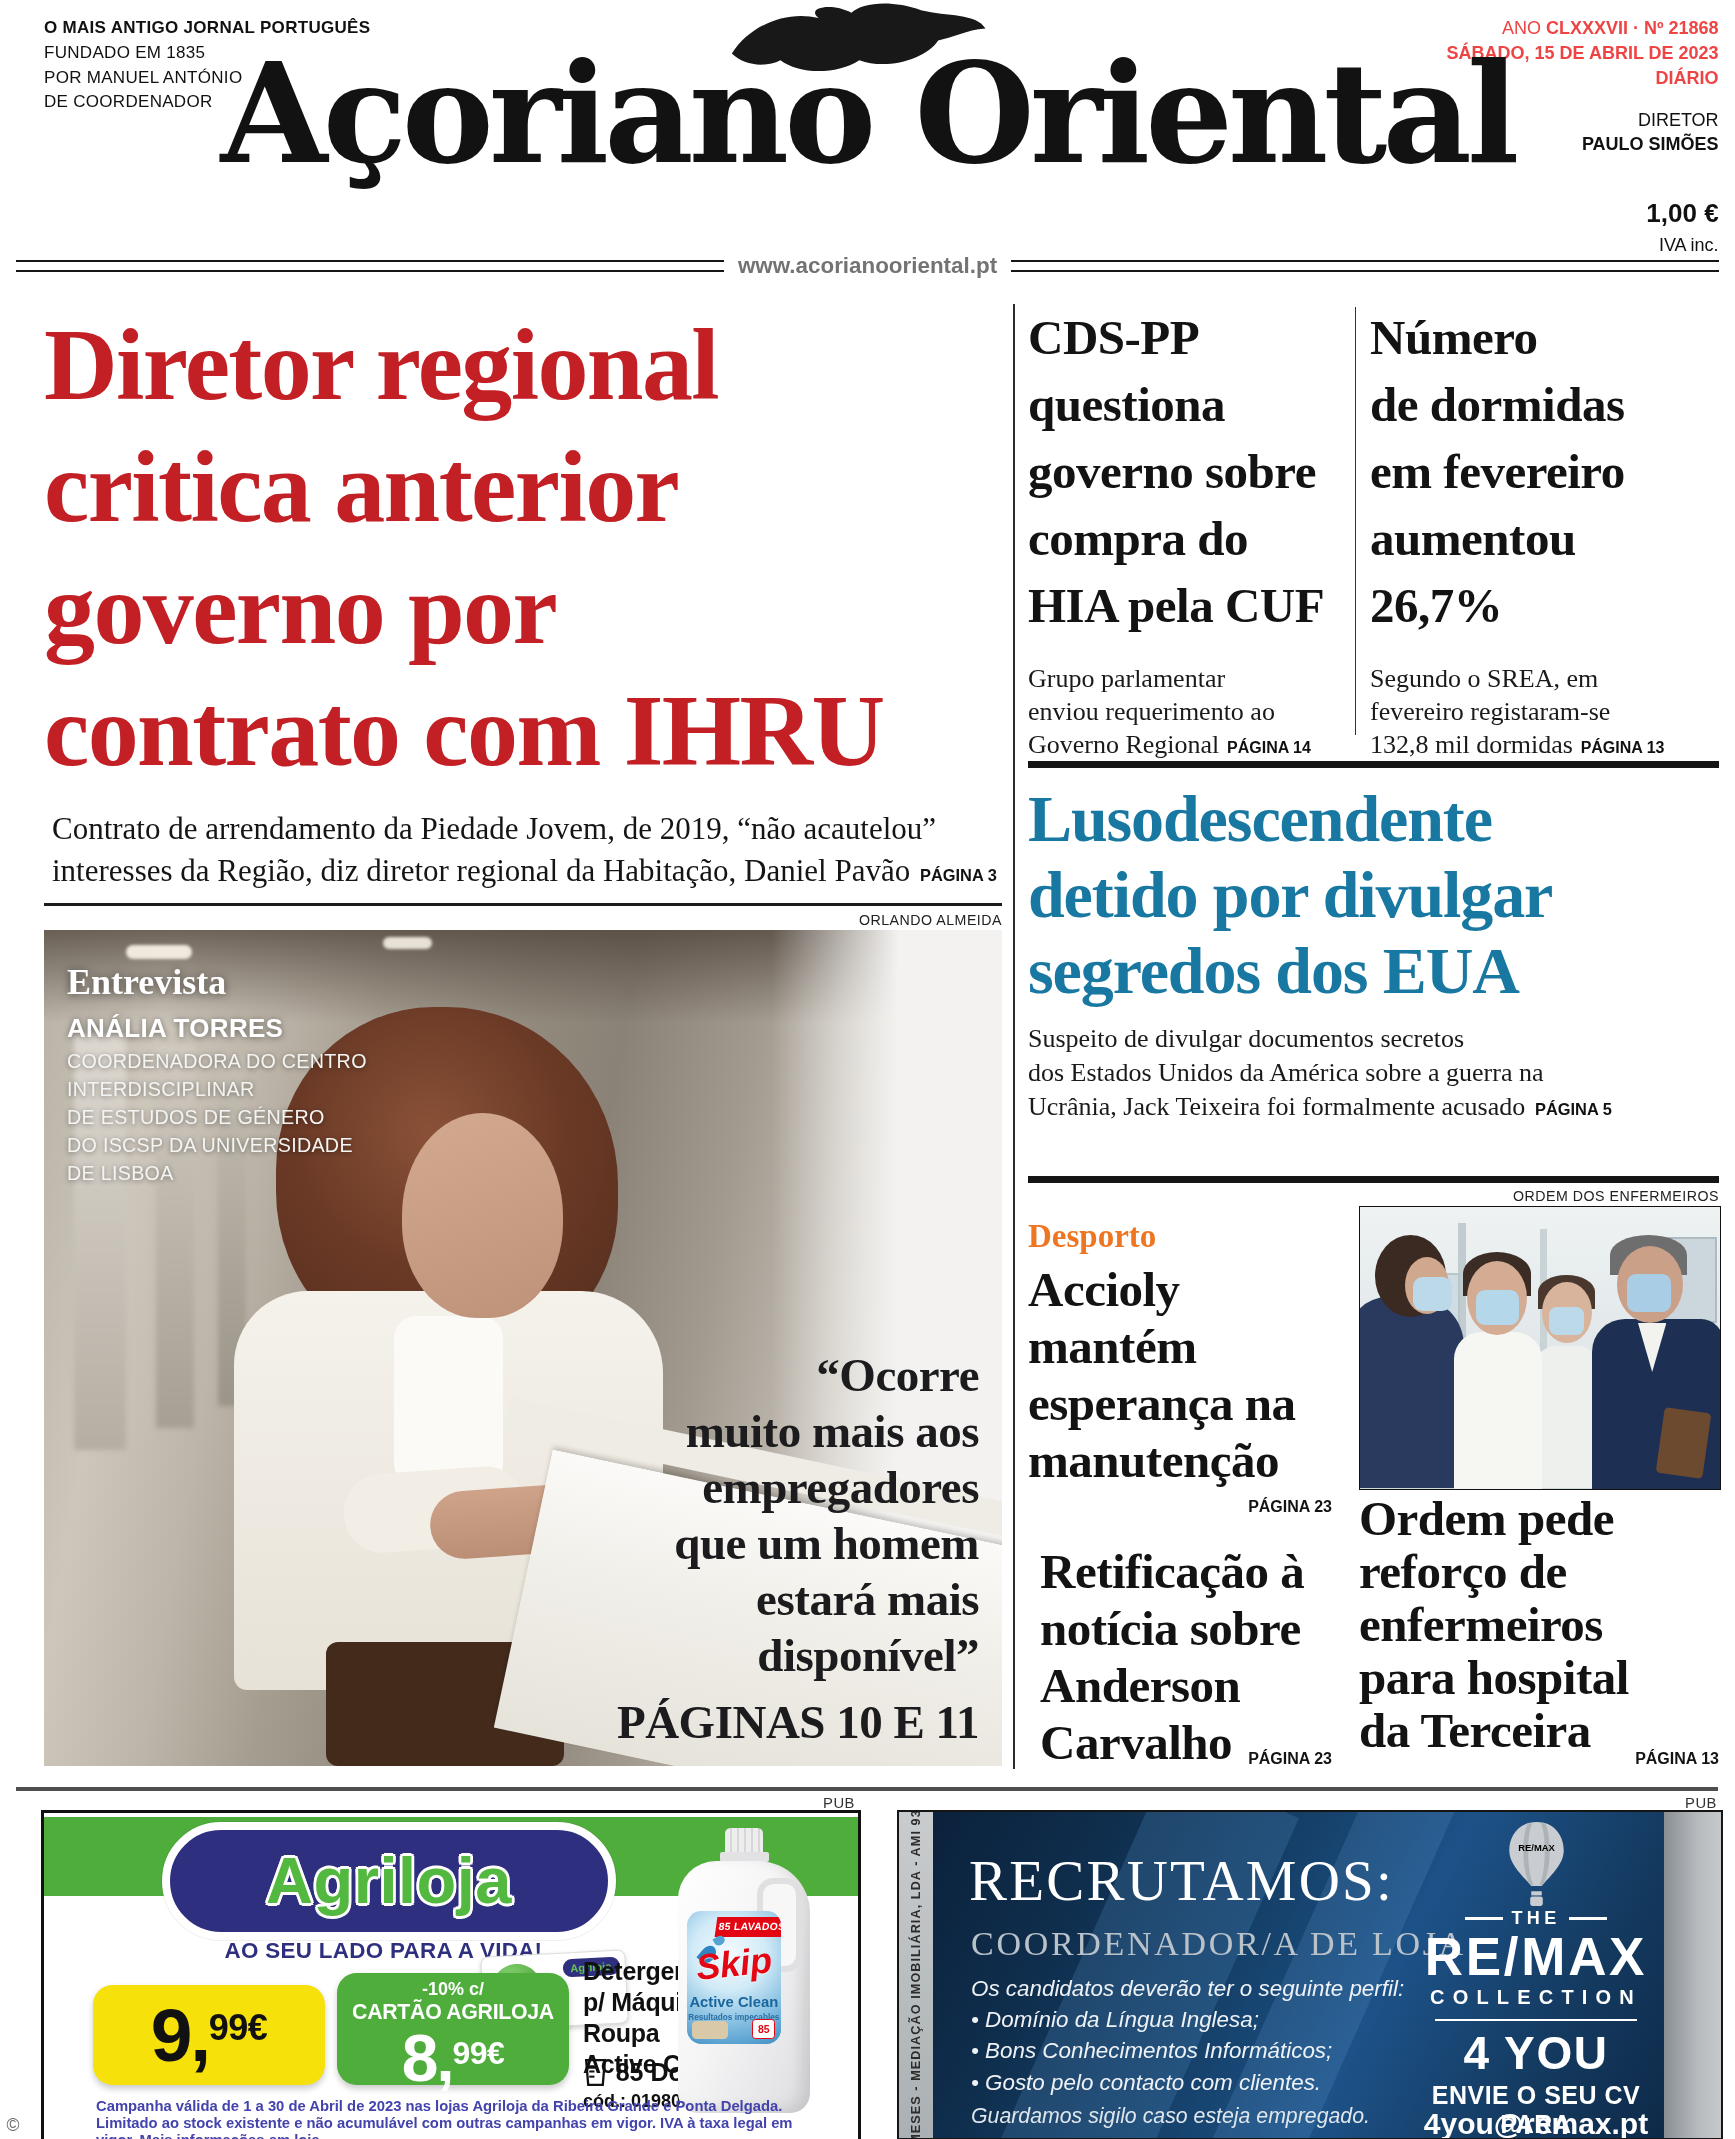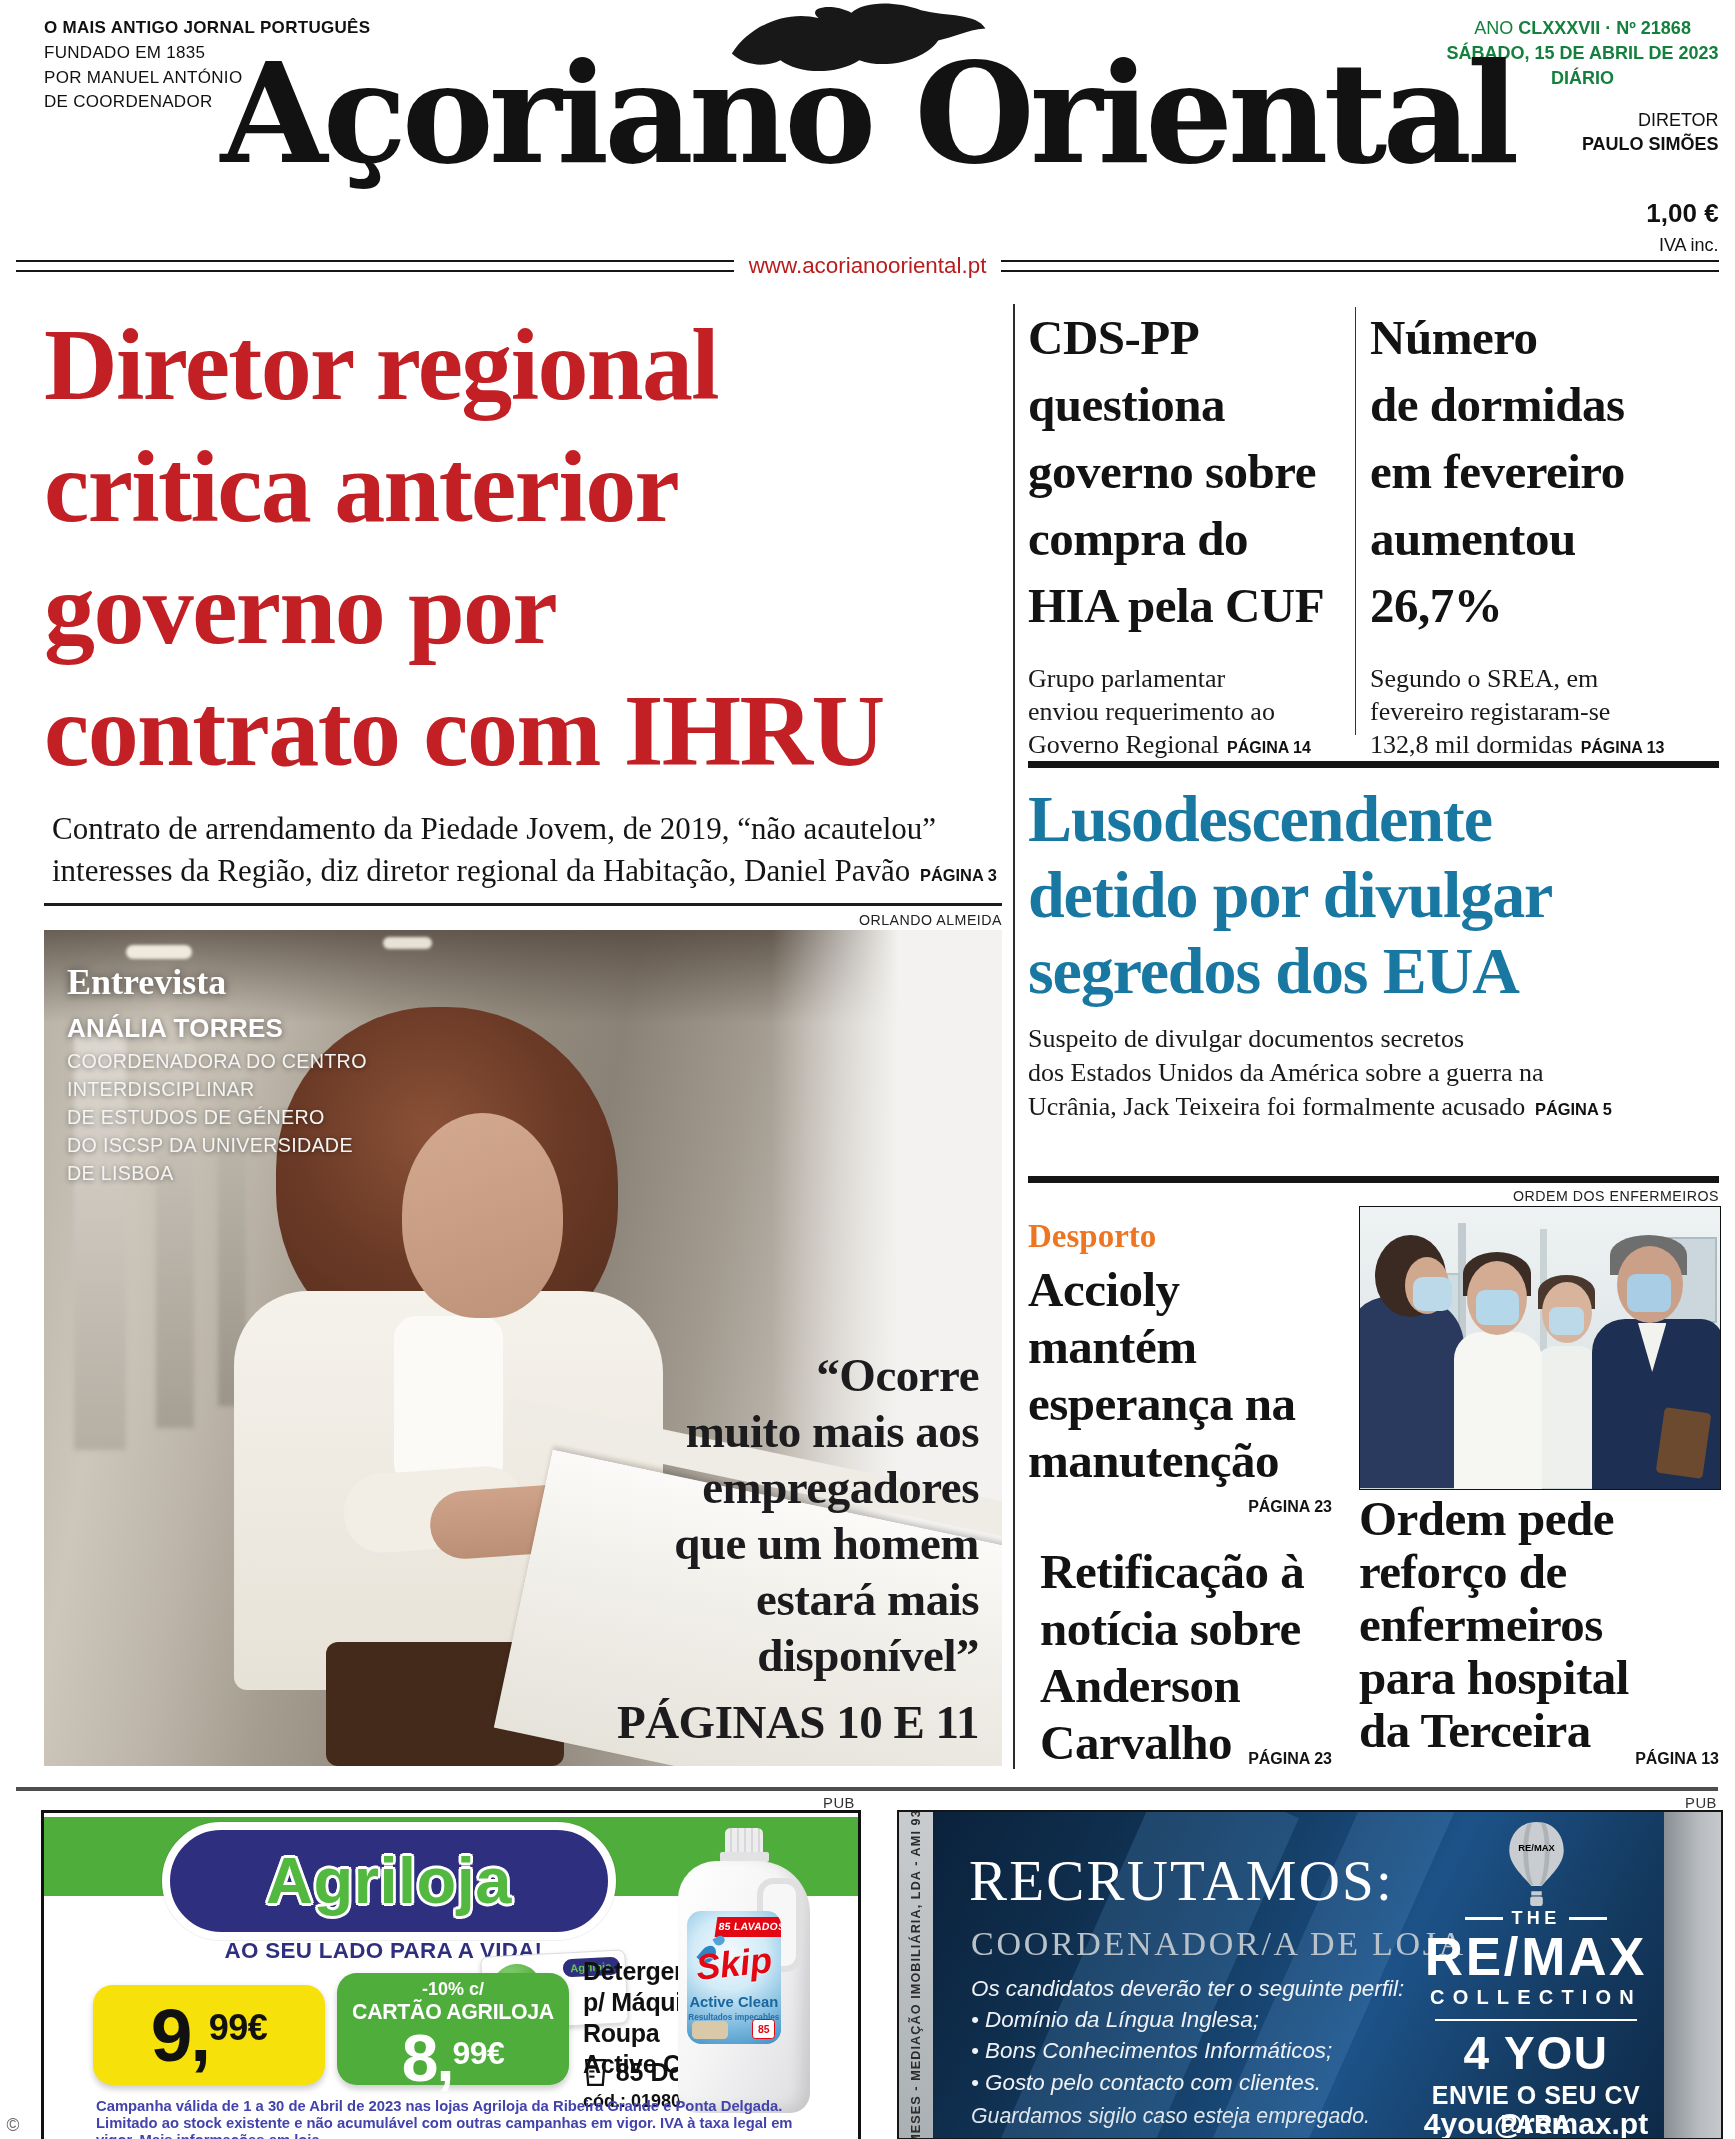--- a/index.html
+++ b/index.html
@@ -4,32 +4,32 @@
 <style>
   html,body{margin:0;padding:0;background:#fff;}
   .page{position:relative;width:1735px;height:2140px;background:#fff;overflow:hidden;
         font-family:"Liberation Sans",sans-serif;color:#141414;}
   .abs{position:absolute;}
   .serif{font-family:"Liberation Serif",serif;}
 
   
   .tagline{left:44px;top:16.4px;font-size:17px;line-height:24.6px;letter-spacing:0.3px;color:#111;}
   .tagline .t1{font-weight:800;}
-  .issueblock{right:16.4px;top:16.4px;text-align:center;font-size:18px;line-height:24.6px;color:#15803d;}
+  .issueblock{right:16.4px;top:16.4px;text-align:right;font-size:18px;line-height:24.6px;color:#ef4444;}
   .issueblock b{font-weight:800;}
   .dirblock{right:16.4px;top:108px;text-align:right;font-size:18px;line-height:24px;color:#111;}
   .priceblock{right:16.4px;top:173px;text-align:right;color:#111;margin-top:25px;}
   .price{font-size:26px;font-weight:800;}
   .pricenote{font-size:18px;margin-top:5.5px;}
   .masthead{left:0;top:28.4px;width:100%;text-align:center;font-family:"DejaVu Serif",serif;
             font-weight:700;font-size:138px;line-height:1.25;letter-spacing:-4.9px;color:#121212;z-index:2;}
   .eagle{left:716px;top:1.1px;width:284px;height:92px;z-index:1;}
   .headrule{left:16.4px;right:16.4px;top:253px;display:flex;align-items:center;z-index:3;}
   .hrule{flex:1;height:8.2px;border-top:2.2px solid #161616;border-bottom:2.2px solid #161616;}
-  .site{margin:0 14.2px;font-size:22.4px;font-weight:400;letter-spacing:0;color:#b91c1c;}
+  .site{margin:0 14.2px;font-size:22.4px;font-weight:700;letter-spacing:0;color:#737373;}
 
   
   .lead-hl{left:44px;top:304px;width:958px;}
   .lead-hl div{font-family:"Liberation Serif",serif;font-weight:700;font-size:102px;
                line-height:122px;letter-spacing:-1.6px;color:#c32026;}
   .lead-deck{left:52px;top:808px;width:958px;font-family:"Liberation Serif",serif;
              font-size:31px;line-height:42px;color:#151515;}
   .pageref{font-family:"Liberation Sans",sans-serif;font-weight:800;font-size:16.4px;
            letter-spacing:0;color:#111;margin-left:9.8px;white-space:nowrap;}
   .lead-rule{left:44px;top:903px;width:958px;height:2.7px;background:#1c1c1c;}

